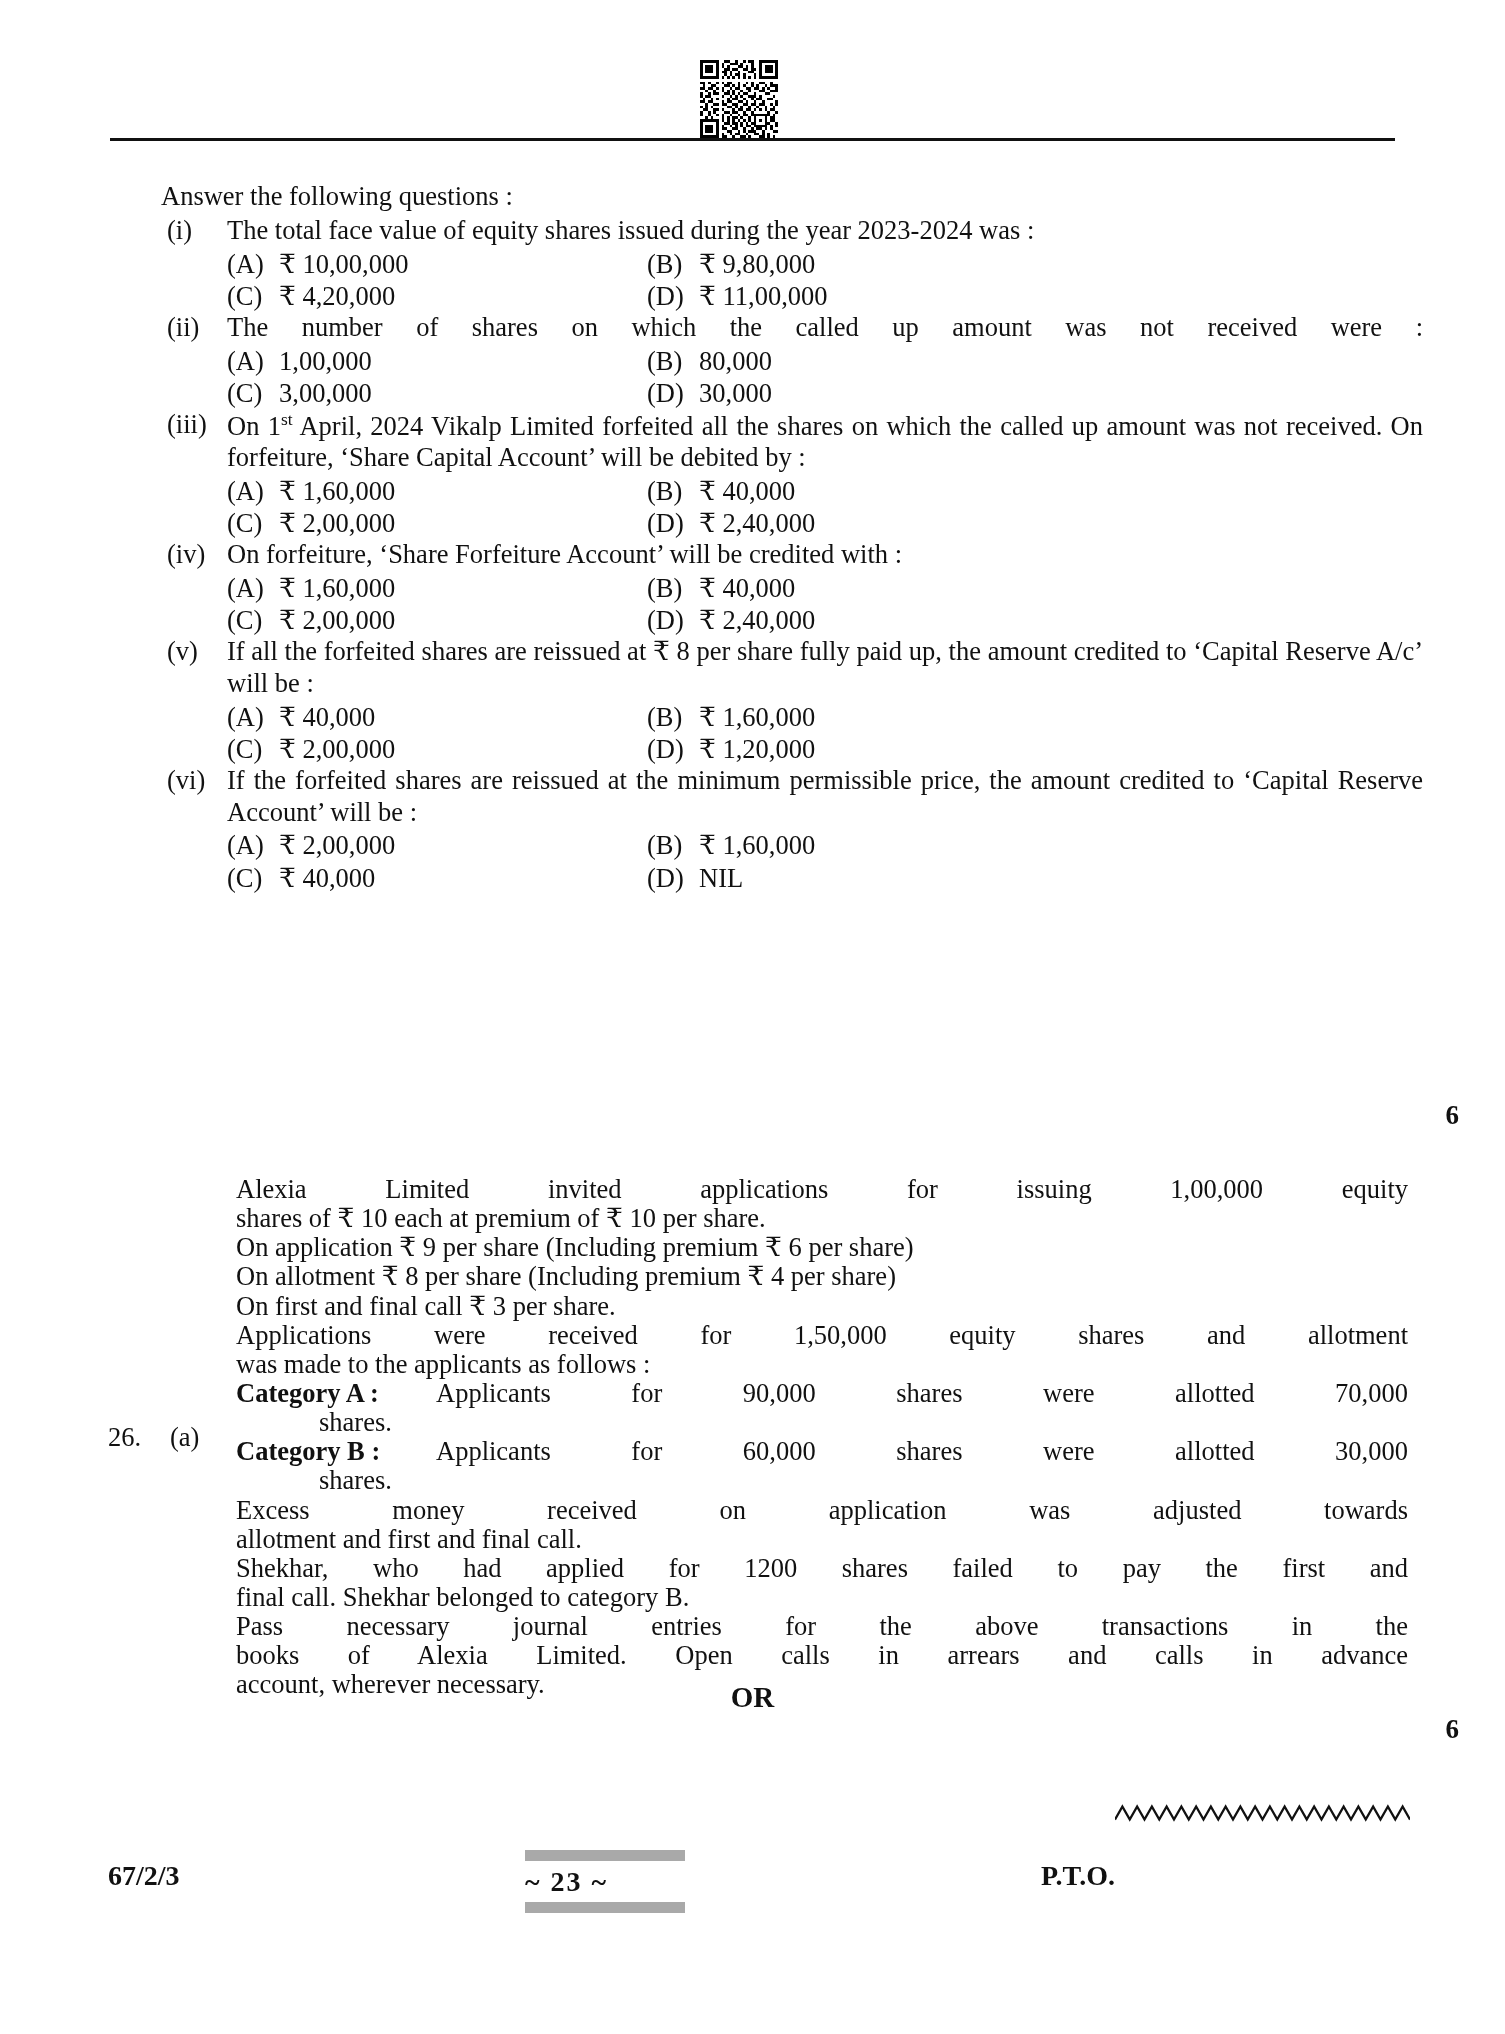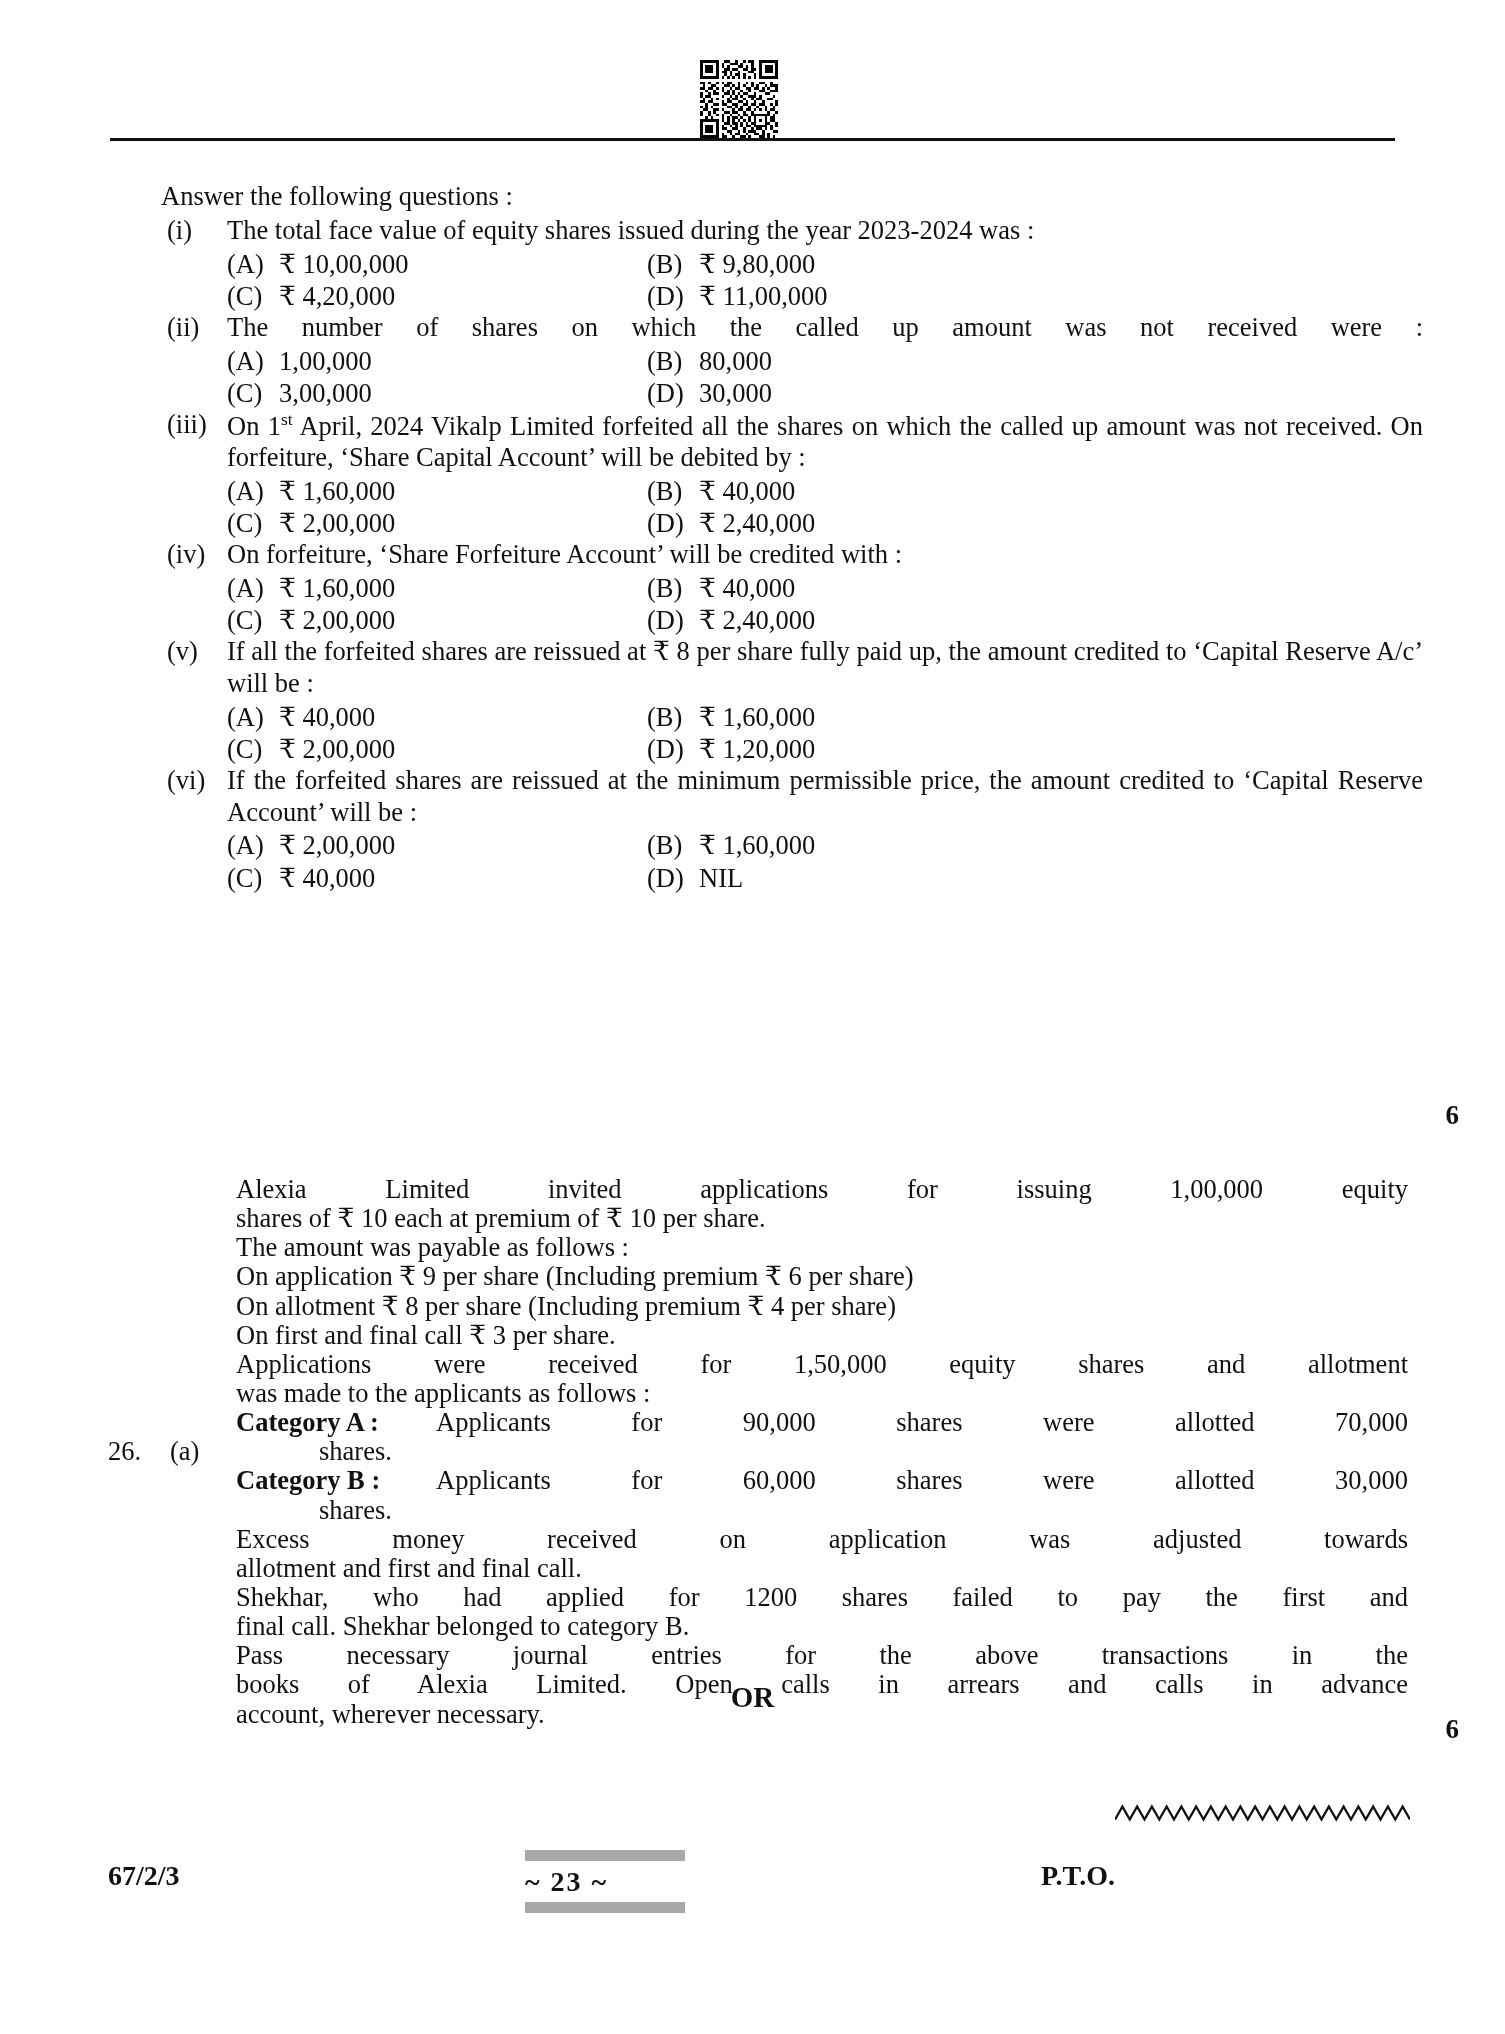--- a/index.html
+++ b/index.html
@@ -508,21 +508,20 @@
 
   <div class="mark" style="top:1100px;">6</div>
 
   <div class="q26">
     <div class="q26-head">
       <div class="q26-num">26.</div>
       <div class="q26-sub">(a)</div>
       <div class="q26-body">
         <div class="just-all">Alexia Limited invited applications for issuing 1,00,000 equity</div>
         <div class="ln">shares of ₹ 10 each at premium of ₹ 10 per share.</div>
-        <div class="ln">The amount was payable as follows :</div>
         <div class="ln">On application ₹ 9 per share (Including premium ₹ 6 per share)</div>
         <div class="ln">On allotment ₹ 8 per share (Including premium ₹ 4 per share)</div>
         <div class="ln">On first and final call ₹ 3 per share.</div>
         <div class="ln just-all">Applications were received for 1,50,000 equity shares and allotment</div>
         <div class="ln">was made to the applicants as follows :</div>
 
         <div class="cat">
           <div class="cat-lab">Category A :</div>
           <div class="cat-txt just-all">Applicants for 90,000 shares were allotted 70,000</div>
         </div>

